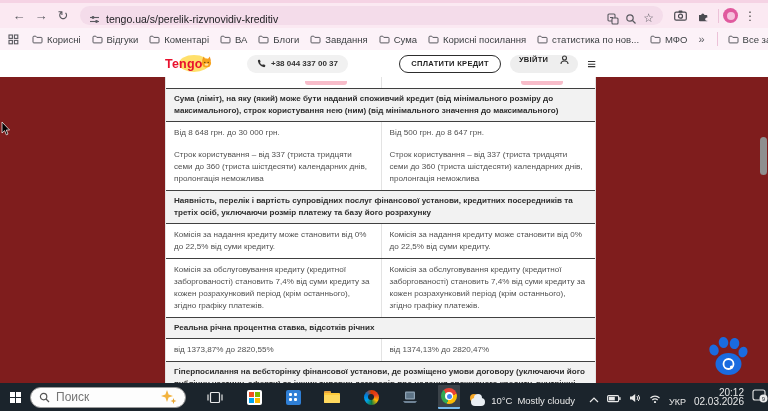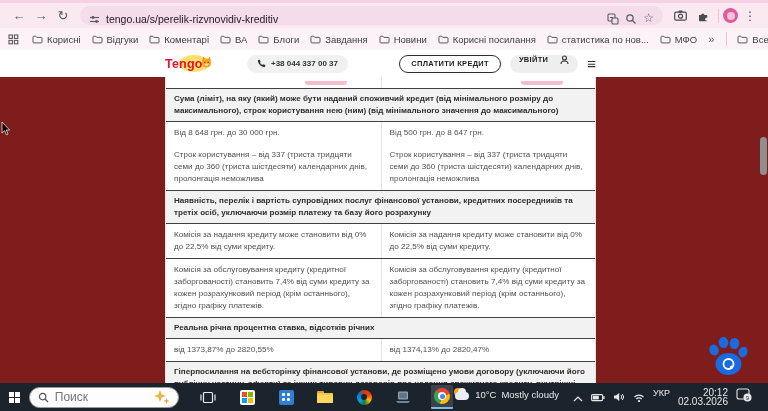--- a/index.html
+++ b/index.html
@@ -78,21 +78,21 @@
   .calc-grid span { background:#fff; border-radius:1px; }
   .folder-ic { position:relative; width:16px; height:12px; }
   .folder-tab { position:absolute; left:0; top:0; width:7px; height:4px; background:#e8a33d; border-radius:1px 1px 0 0; }
   .folder-body { position:absolute; left:0; top:2px; width:16px; height:10px; background:#ffca3a; border-radius:1px; }
   .folder-front { position:absolute; left:0; top:4px; width:16px; height:8px; background:#ffd95e; border-radius:1px; }
   .m365-ic { width:15px; height:15px; border-radius:50%; background:conic-gradient(#d83b01,#ea3e23,#ffb900,#107c41,#00a4ef,#0078d4,#d83b01); display:grid; place-items:center; }
   .m365-ic span { width:6px; height:6px; border-radius:50%; background:#1b242c; }
   .chrome-logo { width:16px; height:16px; border-radius:50%; background:conic-gradient(from -45deg,#ea4335 0 120deg,#fbbc05 120deg 240deg,#34a853 240deg 360deg); display:grid; place-items:center; }
   .cl-white { width:8px; height:8px; border-radius:50%; background:#fff; display:grid; place-items:center; }
   .cl-blue { width:5px; height:5px; border-radius:50%; background:#4285f4; }
-  .tray { margin-left:auto; display:flex; align-items:flex-start; gap:8px; padding-right:16px; }
+  .tray { margin-left:auto; display:flex; align-items:flex-end; gap:8px; padding-right:0; }
   .weather { display:flex; align-items:center; gap:5px; margin-right:6px; }
   .weather-ic { position:relative; width:17px; height:13px; }
   .w-sun { position:absolute; left:1px; top:0; width:8px; height:8px; border-radius:50%; background:#f6a623; }
   .w-cloud { position:absolute; left:2px; top:4px; width:14px; height:8px; border-radius:6px; background:#e9eef3; }
   .w-cloud:before { content:""; position:absolute; left:3px; top:-4px; width:8px; height:8px; border-radius:50%; background:#e9eef3; }
   .weather-text { font-size:9.5px; white-space:nowrap; }
   .tray-text { font-size:9px; }
   .clock { text-align:right; font-size:10px; line-height:9.5px; }
 </style>
 </head>
@@ -198,21 +198,21 @@
       <span class="bm-item">
           <svg width="11" height="9" viewBox="0 0 11 9">
             <path d="M1 2.2 Q1 1.2 2 1.2 H3.8 L4.8 2.4 H9.2 Q10 2.4 10 3.2 V7 Q10 7.9 9.2 7.9 H1.8 Q1 7.9 1 7 Z" fill="none" stroke="#5a5a60" stroke-width="1"></path>
           </svg>
           <span>Завдання</span>
         </span>
       <span class="bm-item">
           <svg width="11" height="9" viewBox="0 0 11 9">
             <path d="M1 2.2 Q1 1.2 2 1.2 H3.8 L4.8 2.4 H9.2 Q10 2.4 10 3.2 V7 Q10 7.9 9.2 7.9 H1.8 Q1 7.9 1 7 Z" fill="none" stroke="#5a5a60" stroke-width="1"></path>
           </svg>
-          <span>Новини</span>
+          <span>Сума</span>
         </span>
       <span class="bm-item">
           <svg width="11" height="9" viewBox="0 0 11 9">
             <path d="M1 2.2 Q1 1.2 2 1.2 H3.8 L4.8 2.4 H9.2 Q10 2.4 10 3.2 V7 Q10 7.9 9.2 7.9 H1.8 Q1 7.9 1 7 Z" fill="none" stroke="#5a5a60" stroke-width="1"></path>
           </svg>
           <span>Корисні посилання</span>
         </span>
       <span class="bm-item">
           <svg width="11" height="9" viewBox="0 0 11 9">
             <path d="M1 2.2 Q1 1.2 2 1.2 H3.8 L4.8 2.4 H9.2 Q10 2.4 10 3.2 V7 Q10 7.9 9.2 7.9 H1.8 Q1 7.9 1 7 Z" fill="none" stroke="#5a5a60" stroke-width="1"></path>

